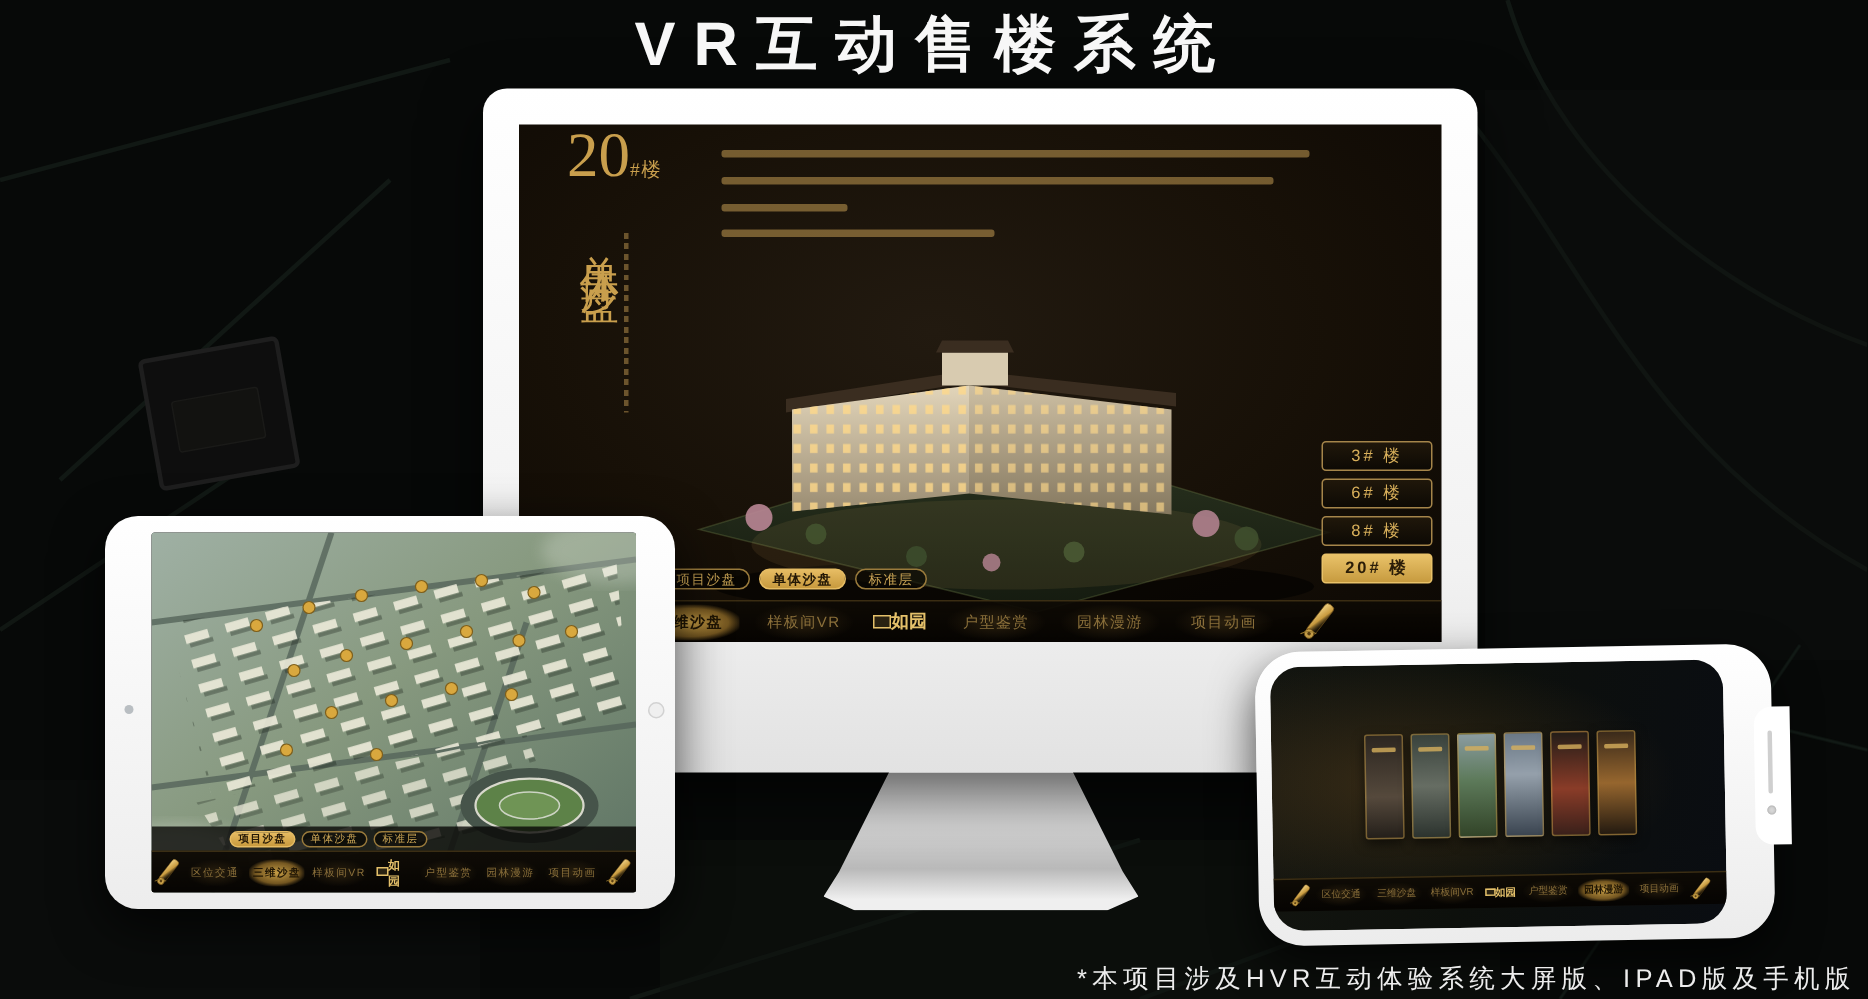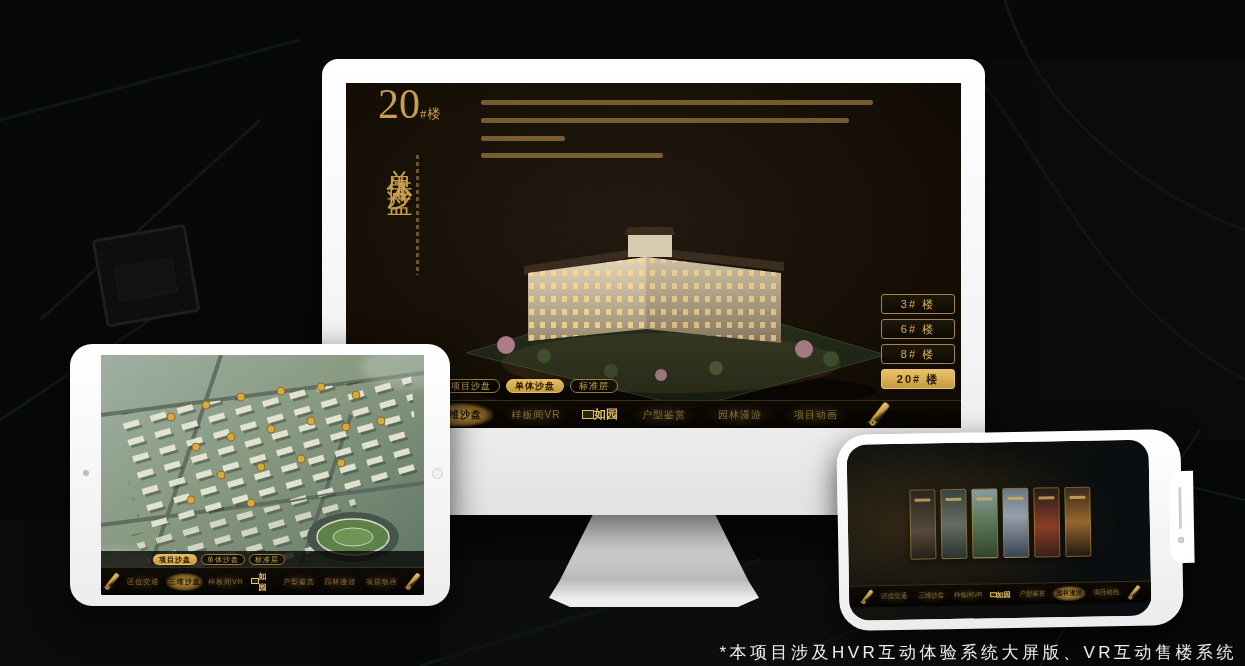--- a/index.html
+++ b/index.html
@@ -373,15 +373,16 @@
             <use href="#scrollSym"></use>
           </svg>
       </div>
     </div>
     <div id="phone-notch" class="abs">
       <span class="speaker"></span>
       <span class="camera"></span>
     </div>
   </div>
 
-  <div id="footnote" class="abs">*本项目涉及HVR互动体验系统大屏版、VR互动售楼系统</div>
+  <div id="page-title" class="abs">VR互动售楼系统</div>
+  <div id="footnote" class="abs">*本项目涉及HVR互动体验系统大屏版、IPAD版及手机版</div>
 
 </div>
 
 </body></html>

